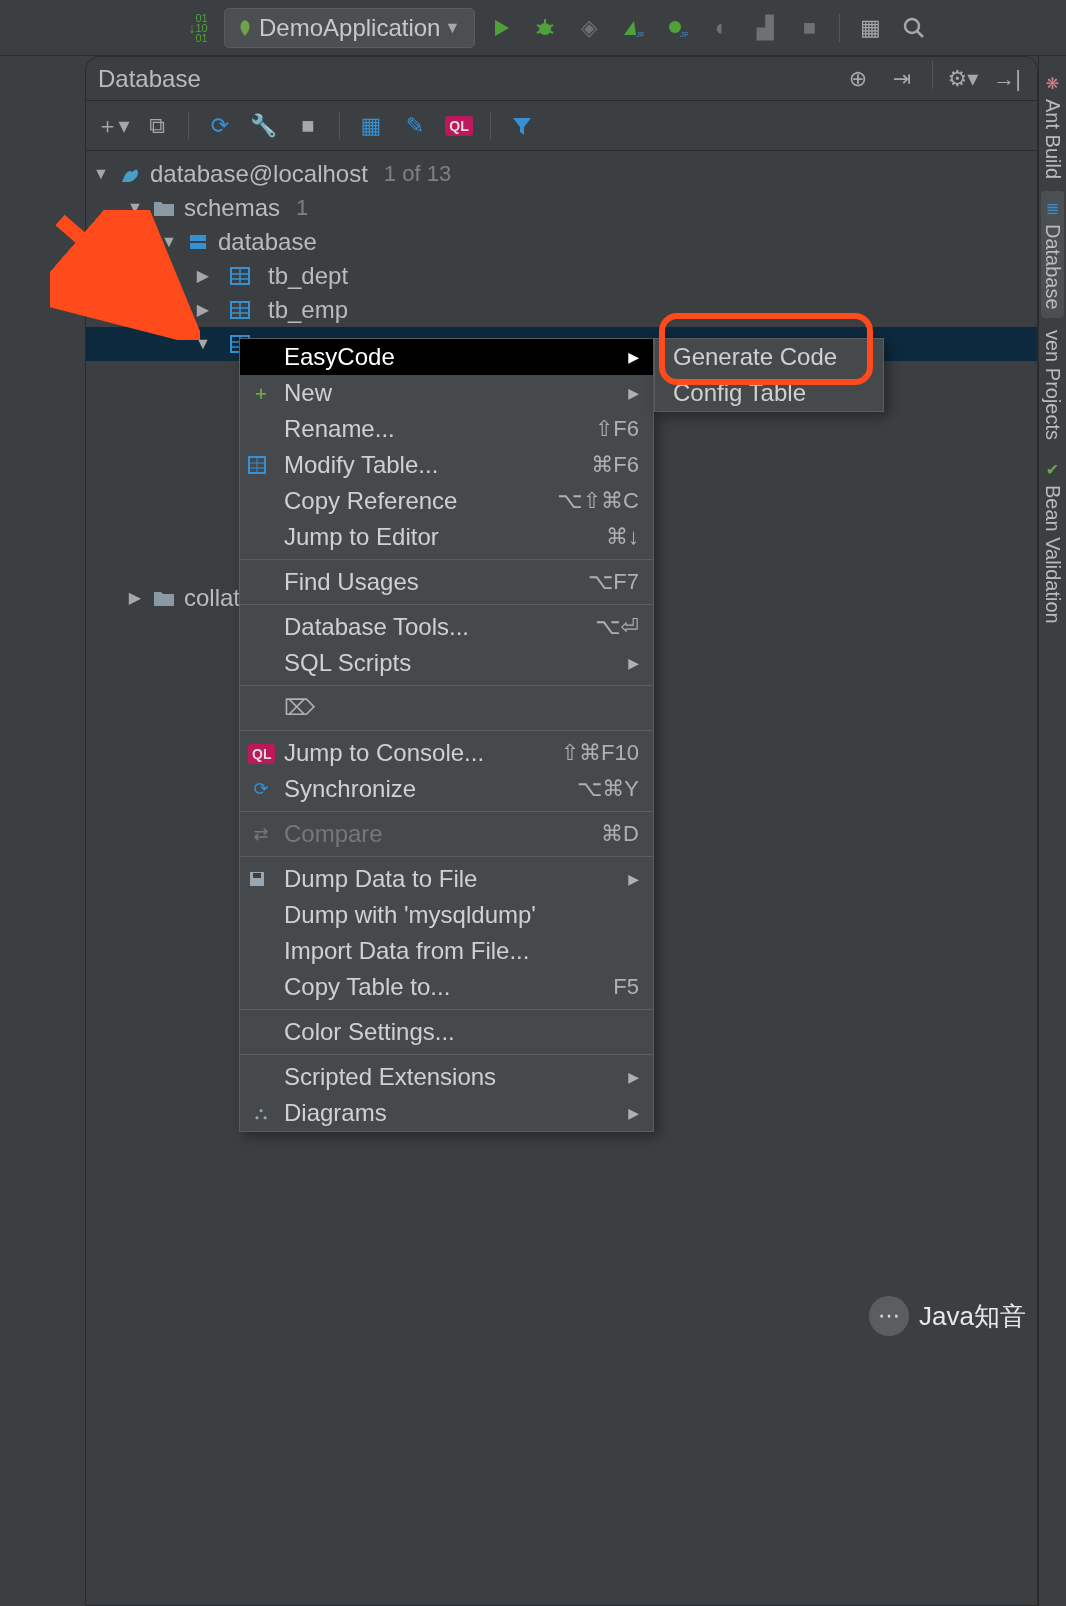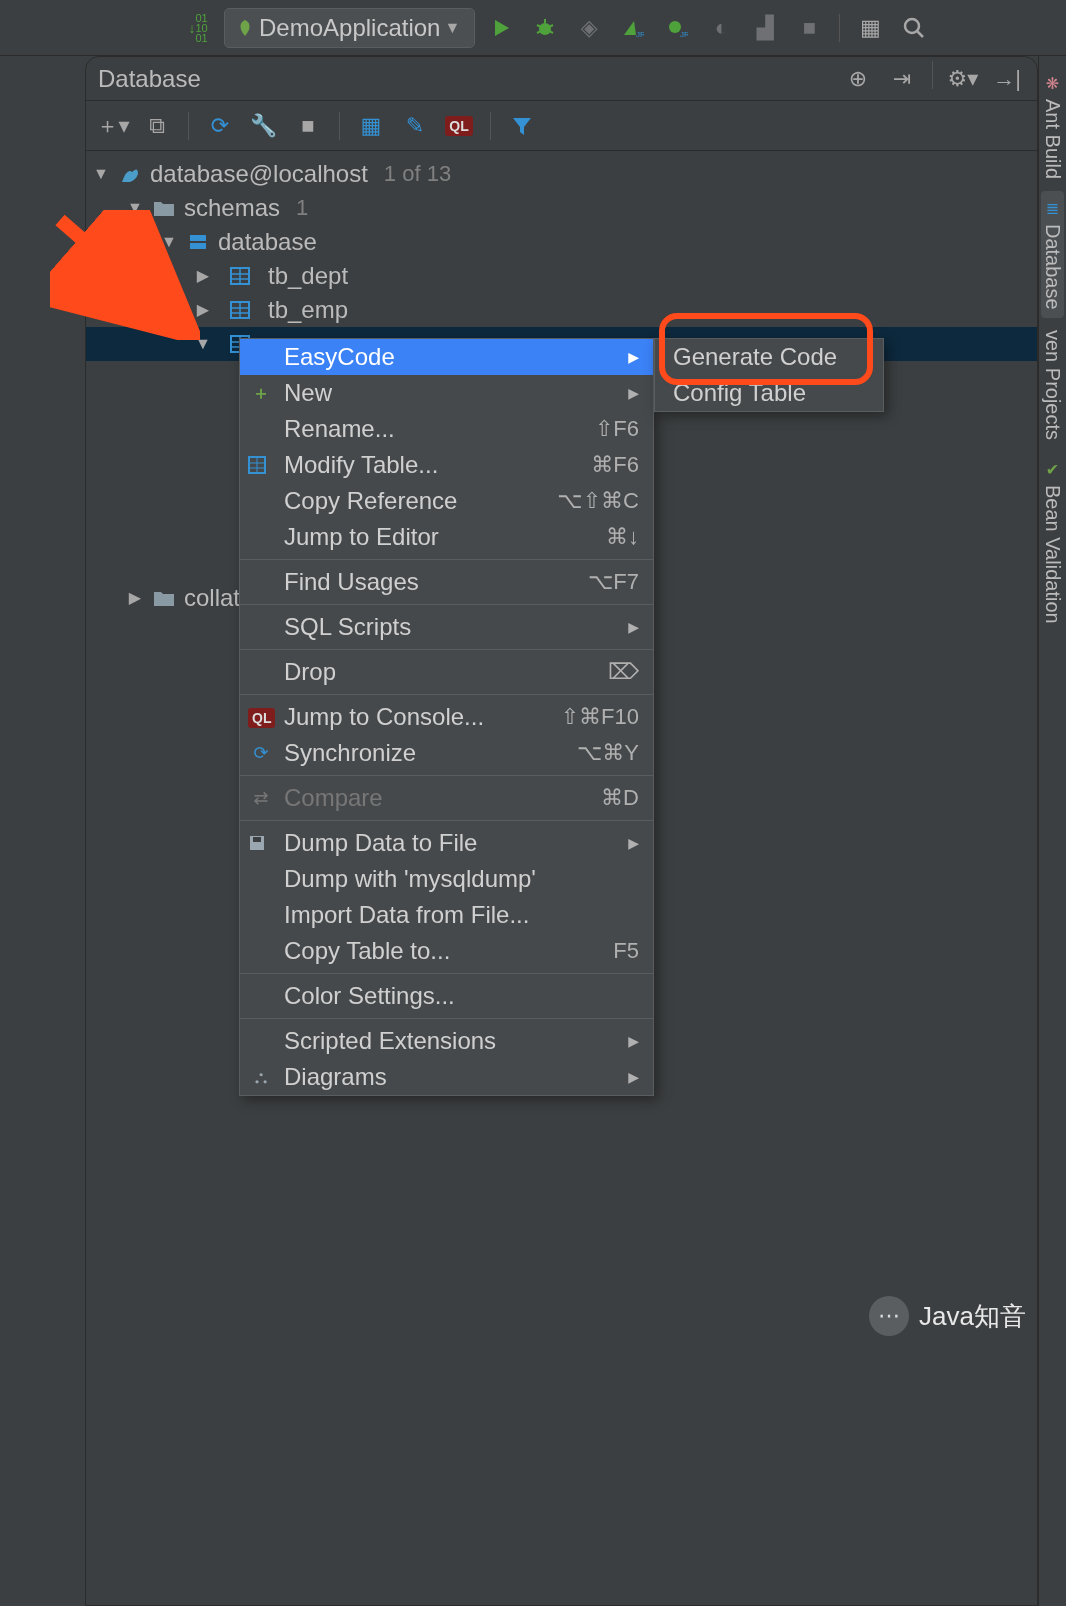--- a/index.html
+++ b/index.html
@@ -57,21 +57,21 @@
   .db-header .title { font-size: 24px; color: #bbbbbb; }
   .db-header .right { display: flex; gap: 8px; }
   .db-toolbar {
     display: flex; align-items: center; gap: 10px;
     padding: 6px 10px; height: 50px;
     border-bottom: 1px solid #2b2b2b;
   }
   .db-tool { width: 34px; height: 34px; display:flex;align-items:center;justify-content:center; cursor:pointer; font-size:22px; color:#a7a7a7; }
   .ds-refresh { color:#3391d4; }
   .ds-filter  { color:#3391d4; }
-  .ds-ql { background:#7f1d1d; color:#ddd; font-size:14px; padding:2px 4px; border-radius:3px; font-weight:bold;}
+  .ds-ql { background:#be185d; color:#ddd; font-size:14px; padding:2px 4px; border-radius:3px; font-weight:bold;}
   
   .tree { padding: 6px 0; font-size: 24px; line-height: 34px; user-select:none; }
   .node { display:flex; align-items:center; height: 34px; padding-left: 10px; gap: 8px; white-space: nowrap; }
   .arrow { width: 18px; text-align:center; color:#a7a7a7; font-size:16px; }
   .arrow.expanded::before { content:"▼"; }
   .arrow.collapsed::before { content:"▶"; }
   .node-icon { width: 24px; height:24px; display:flex;align-items:center;justify-content:center; }
   .node .dim { color:#808080; margin-left:8px; font-size:22px; }
   .indent-0 { padding-left: 6px; }
   .indent-1 { padding-left: 40px; }
@@ -90,21 +90,21 @@
     font-size:24px; color:#d0d0d0;
   }
   .ctx-item {
     display:flex; align-items:center; height:36px;
     padding: 0 14px 0 8px; cursor:pointer; gap:10px;
   }
   .ctx-item .ic { width:26px; text-align:center; color:#a7a7a7; font-size:18px;}
   .ctx-item .lbl { flex:1; }
   .ctx-item .kb { color:#b0b0b0; font-size:22px; }
   .ctx-item .sub { color:#b0b0b0; font-size:14px; }
-  .ctx-item.highlight { background:#3b82f6; color:#fff; }
+  .ctx-item.highlight { background:#000000; color:#fff; }
   .ctx-item.highlight .sub, .ctx-item.highlight .ic { color:#fff; }
   .ctx-item.disabled { color:#777; }
   .ctx-sep { height:1px; background:#5a5d5f; margin:4px 0; }
   
   .submenu {
     position:absolute; left:654px; top:338px; width:230px;
     background:#46494b; border:1px solid #5a5d5f;
     box-shadow: 4px 4px 12px rgba(0,0,0,.4);
     font-size:24px; color:#d0d0d0;
   }
@@ -342,27 +342,31 @@
     </div>
     <div class="ctx-sep"></div>
     <div class="ctx-item">
       <span class="ic"></span>
       <span class="lbl">Find Usages</span>
       <span class="kb">⌥F7</span>
     </div>
     <div class="ctx-sep"></div>
     <div class="ctx-item">
       <span class="ic"></span>
+      <span class="lbl">Database Tools...</span>
+      <span class="kb">⌥⏎</span>
+    </div>
+    <div class="ctx-item">
+      <span class="ic"></span>
       <span class="lbl">SQL Scripts</span>
       <span class="sub">▶</span>
     </div>
     <div class="ctx-sep"></div>
     <div class="ctx-item">
       <span class="ic"></span>
-      <span class="lbl">Drop</span>
       <span class="kb">⌦</span>
     </div>
     <div class="ctx-sep"></div>
     <div class="ctx-item">
       <span class="ic"><span class="ds-ql">QL</span></span>
       <span class="lbl">Jump to Console...</span>
       <span class="kb">⇧⌘F10</span>
     </div>
     <div class="ctx-item">
       <span class="ic"><span style="color:#3391d4;">⟳</span></span>

